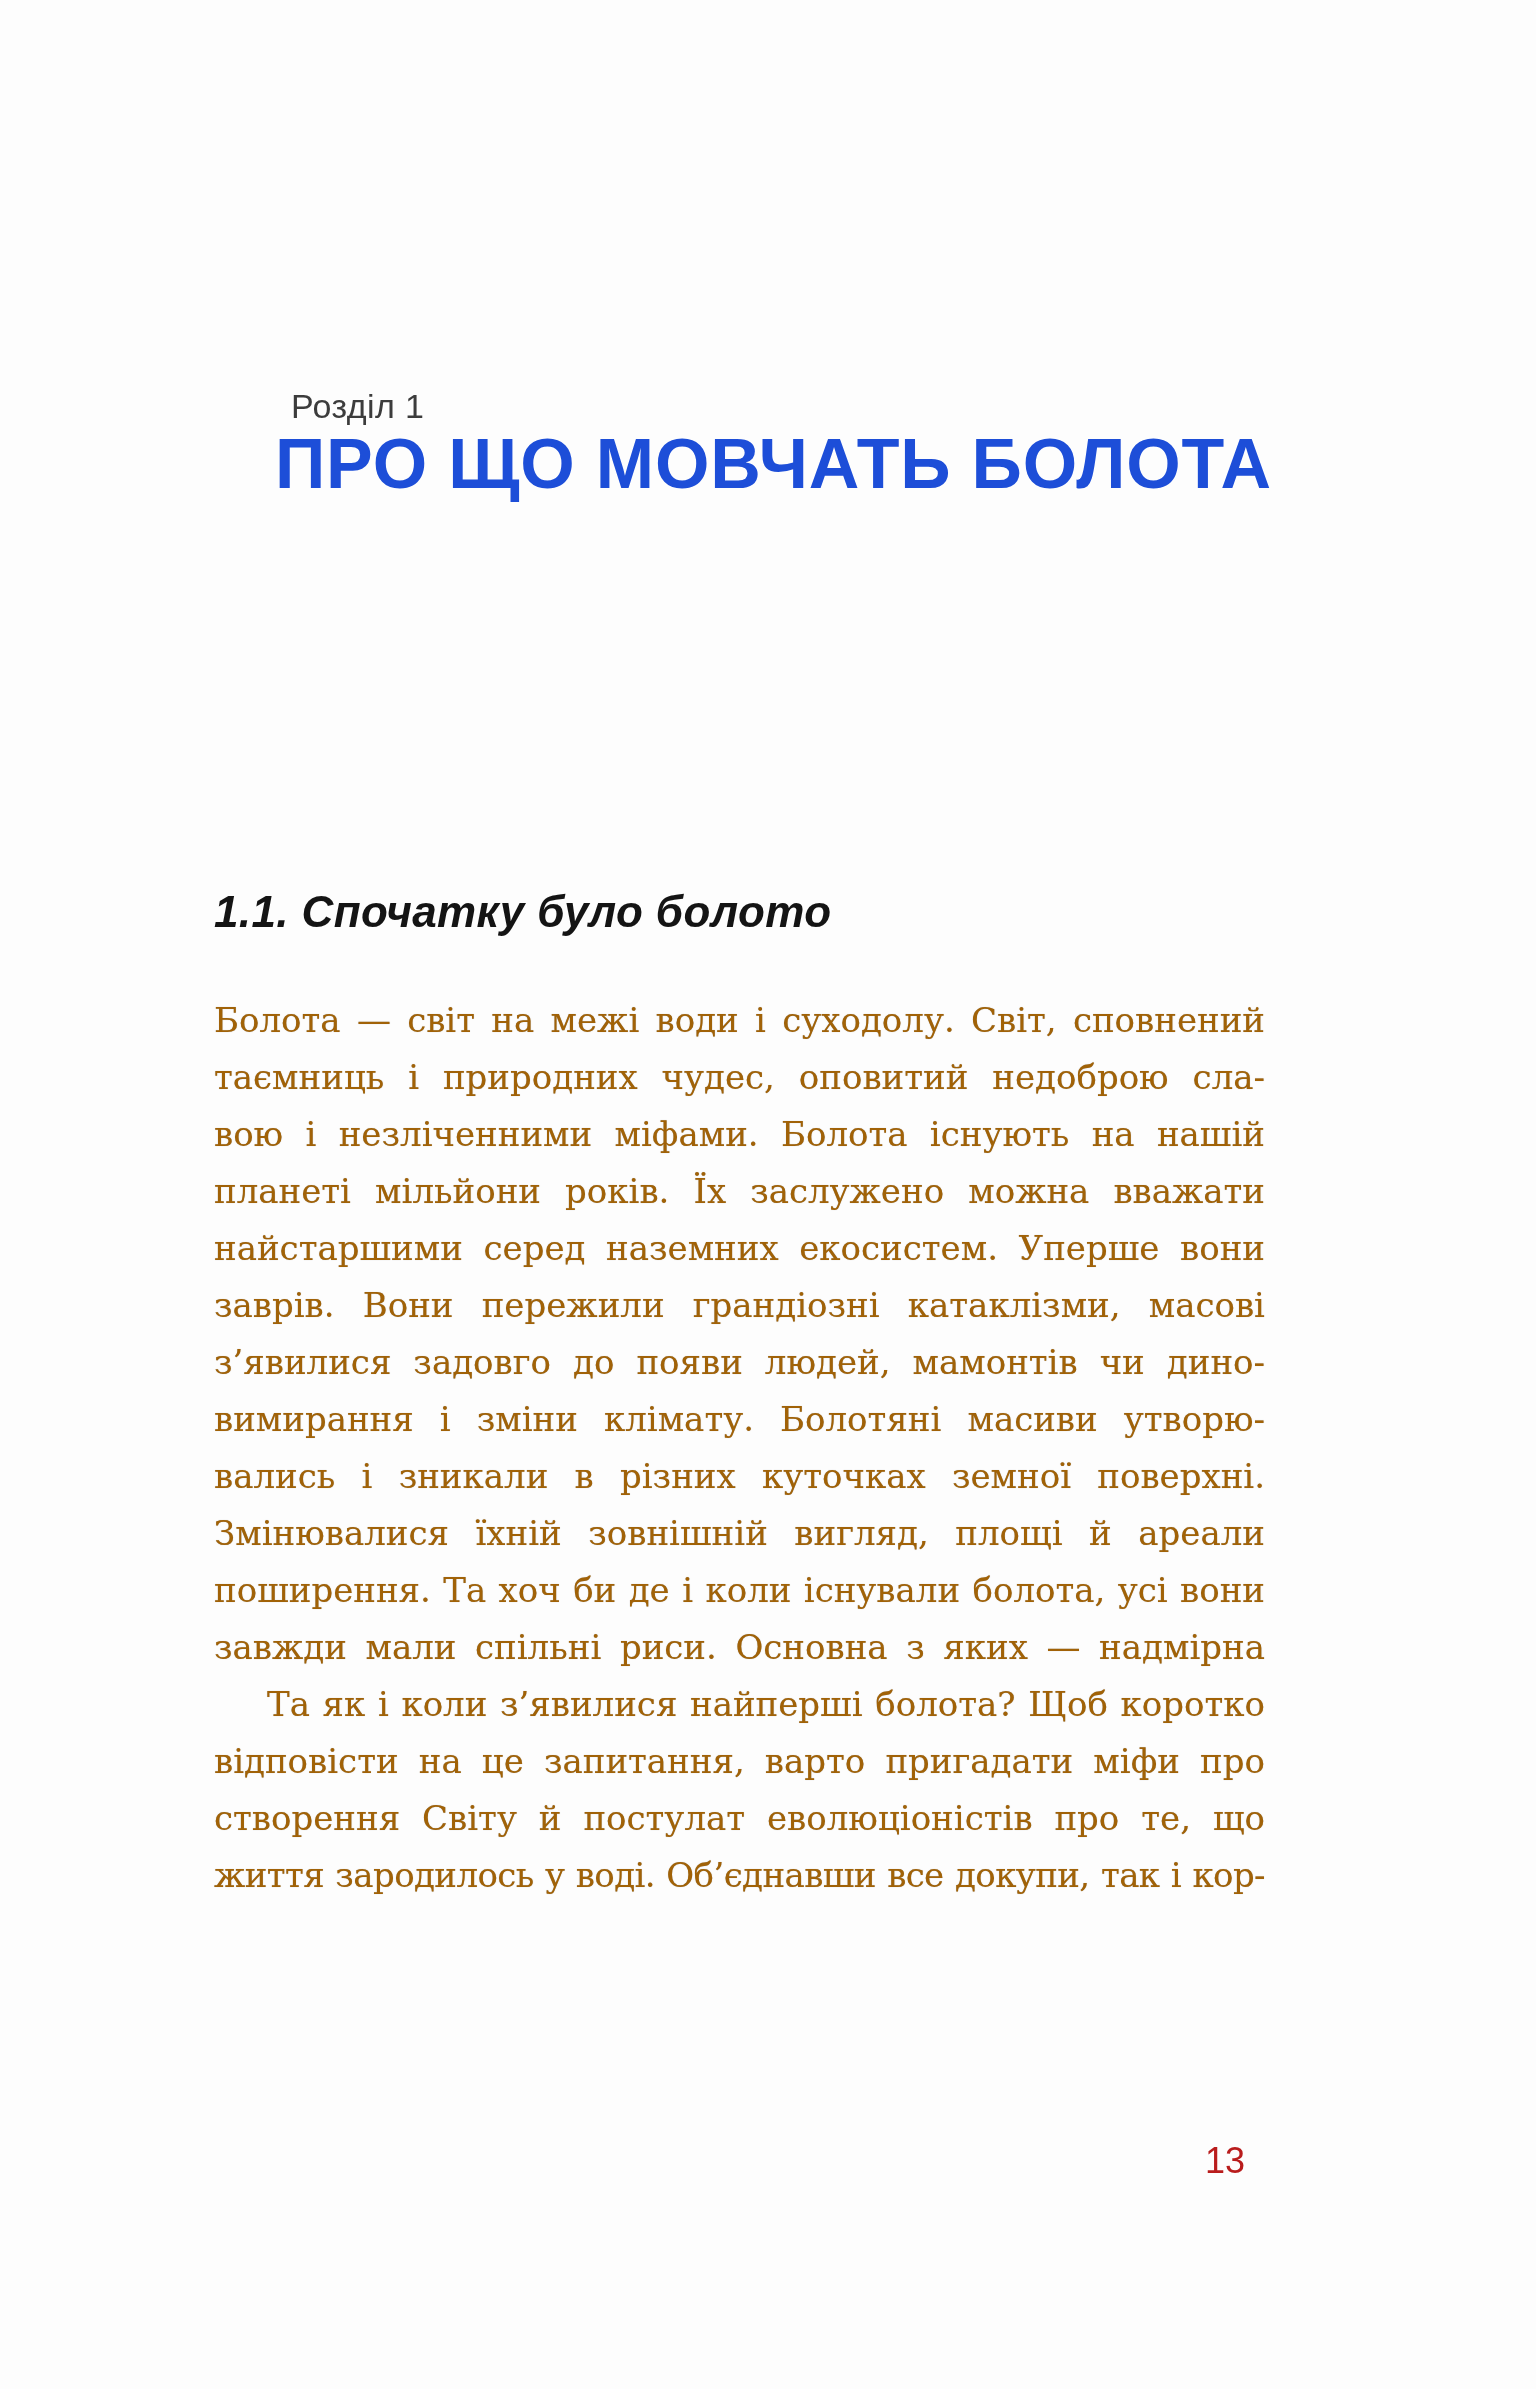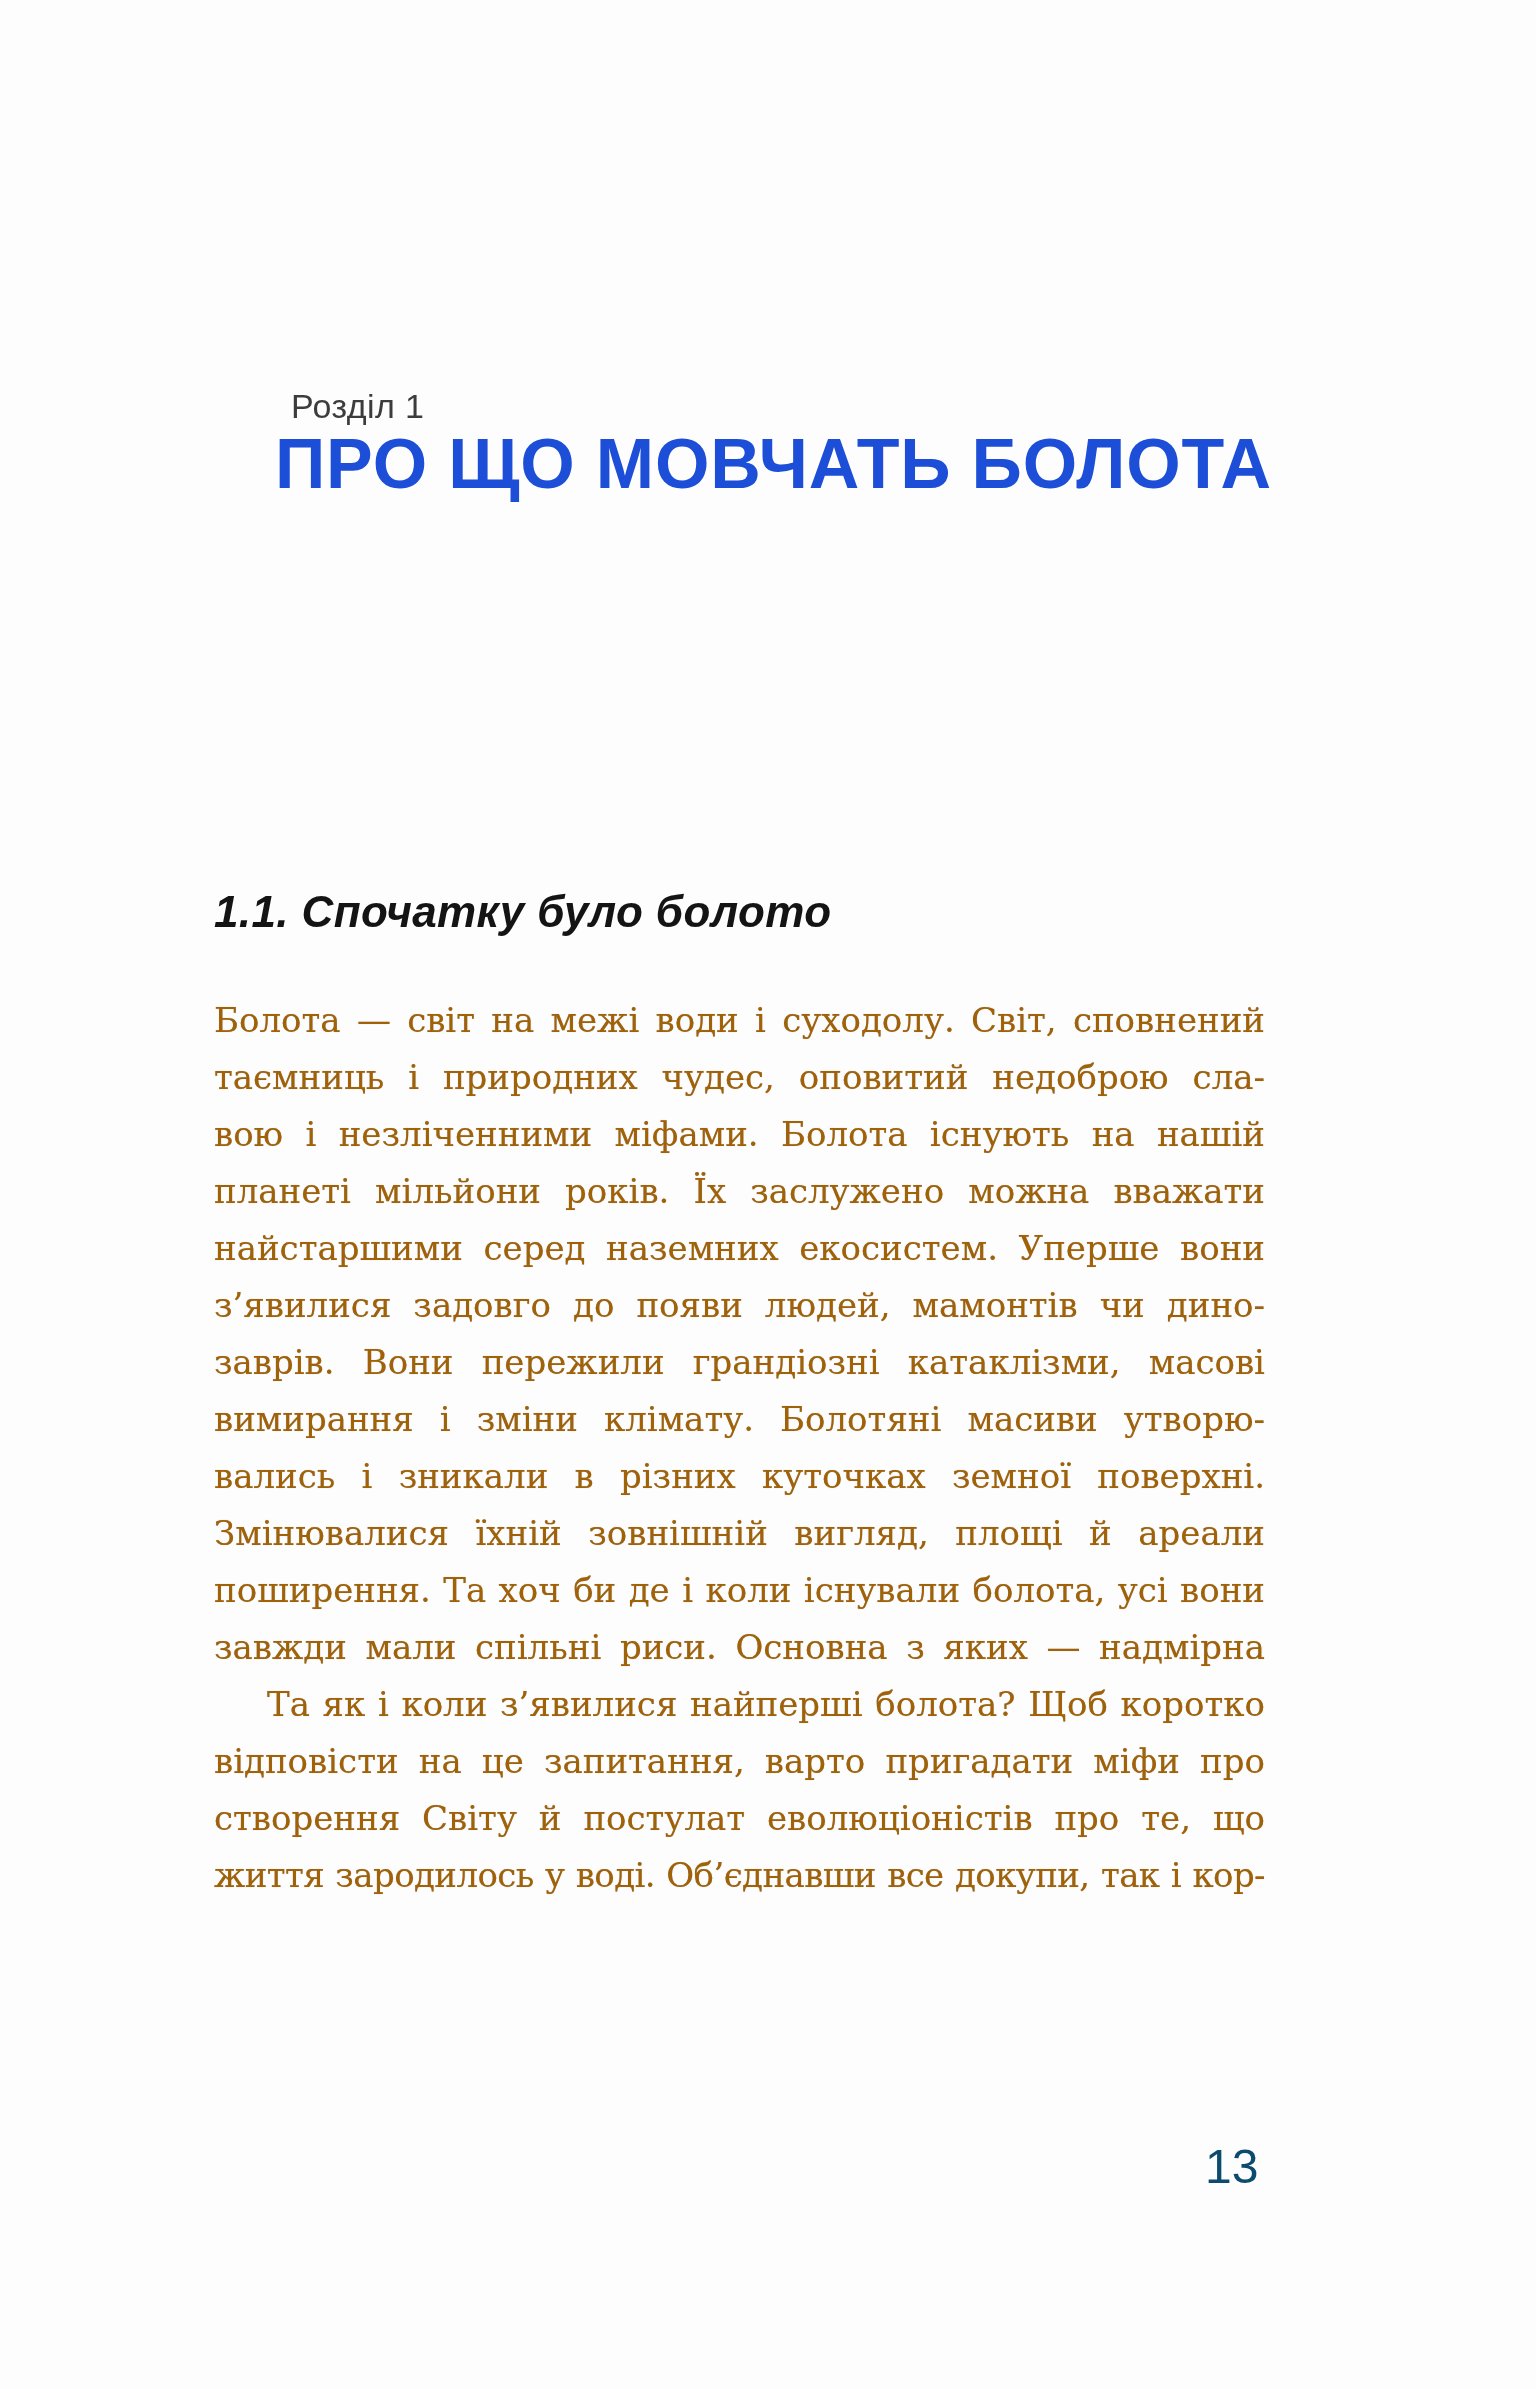--- a/index.html
+++ b/index.html
@@ -36,43 +36,43 @@
     height:57px;
     white-space:nowrap;
     text-align:justify;
     text-align-last:justify;
     text-shadow:0 0 0.8px rgba(30,30,30,0.35);
   }
   .line.indent{padding-left:53px;}
   .line.para-end{text-align-last:left;}
   .page-number{
     position:absolute;left:1205px;top:2143px;
-    font-size:48px;line-height:1;
-    color:#0c4a6e;
+    font-size:36px;line-height:1;
+    color:#b91c1c;
   }
 </style>
 </head>
 <body>
 
 <div class="page">
 
   <div class="chapter-label">Розділ 1</div>
 
   <h1 class="chapter-title">ПРО ЩО МОВЧАТЬ БОЛОТА</h1>
 
   <h2 class="section-heading">1.1. Спочатку було болото</h2>
 
   <div class="body-text">
     <div class="line">Болота — світ на межі води і суходолу. Світ, сповнений</div>
     <div class="line">таємниць і природних чудес, оповитий недоброю сла-</div>
     <div class="line">вою і незліченними міфами. Болота існують на нашій</div>
     <div class="line">планеті мільйони років. Їх заслужено можна вважати</div>
     <div class="line">найстаршими серед наземних екосистем. Уперше вони</div>
+    <div class="line">заврів. Вони пережили грандіозні катаклізми, масові</div>
     <div class="line">з’явилися задовго до появи людей, мамонтів чи дино-</div>
-    <div class="line">заврів. Вони пережили грандіозні катаклізми, масові</div>
     <div class="line">вимирання і зміни клімату. Болотяні масиви утворю-</div>
     <div class="line">вались і зникали в різних куточках земної поверхні.</div>
     <div class="line">Змінювалися їхній зовнішній вигляд, площі й ареали</div>
     <div class="line">поширення. Та хоч би де і коли існували болота, усі вони</div>
     <div class="line">завжди мали спільні риси. Основна з яких — надмірна</div>
     <div class="line indent">Та як і коли з’явилися найперші болота? Щоб коротко</div>
     <div class="line">відповісти на це запитання, варто пригадати міфи про</div>
     <div class="line">створення Світу й постулат еволюціоністів про те, що</div>
     <div class="line" style="letter-spacing: -0.6px;">життя зародилось у воді. Об’єднавши все докупи, так і кор-</div>
   </div>

